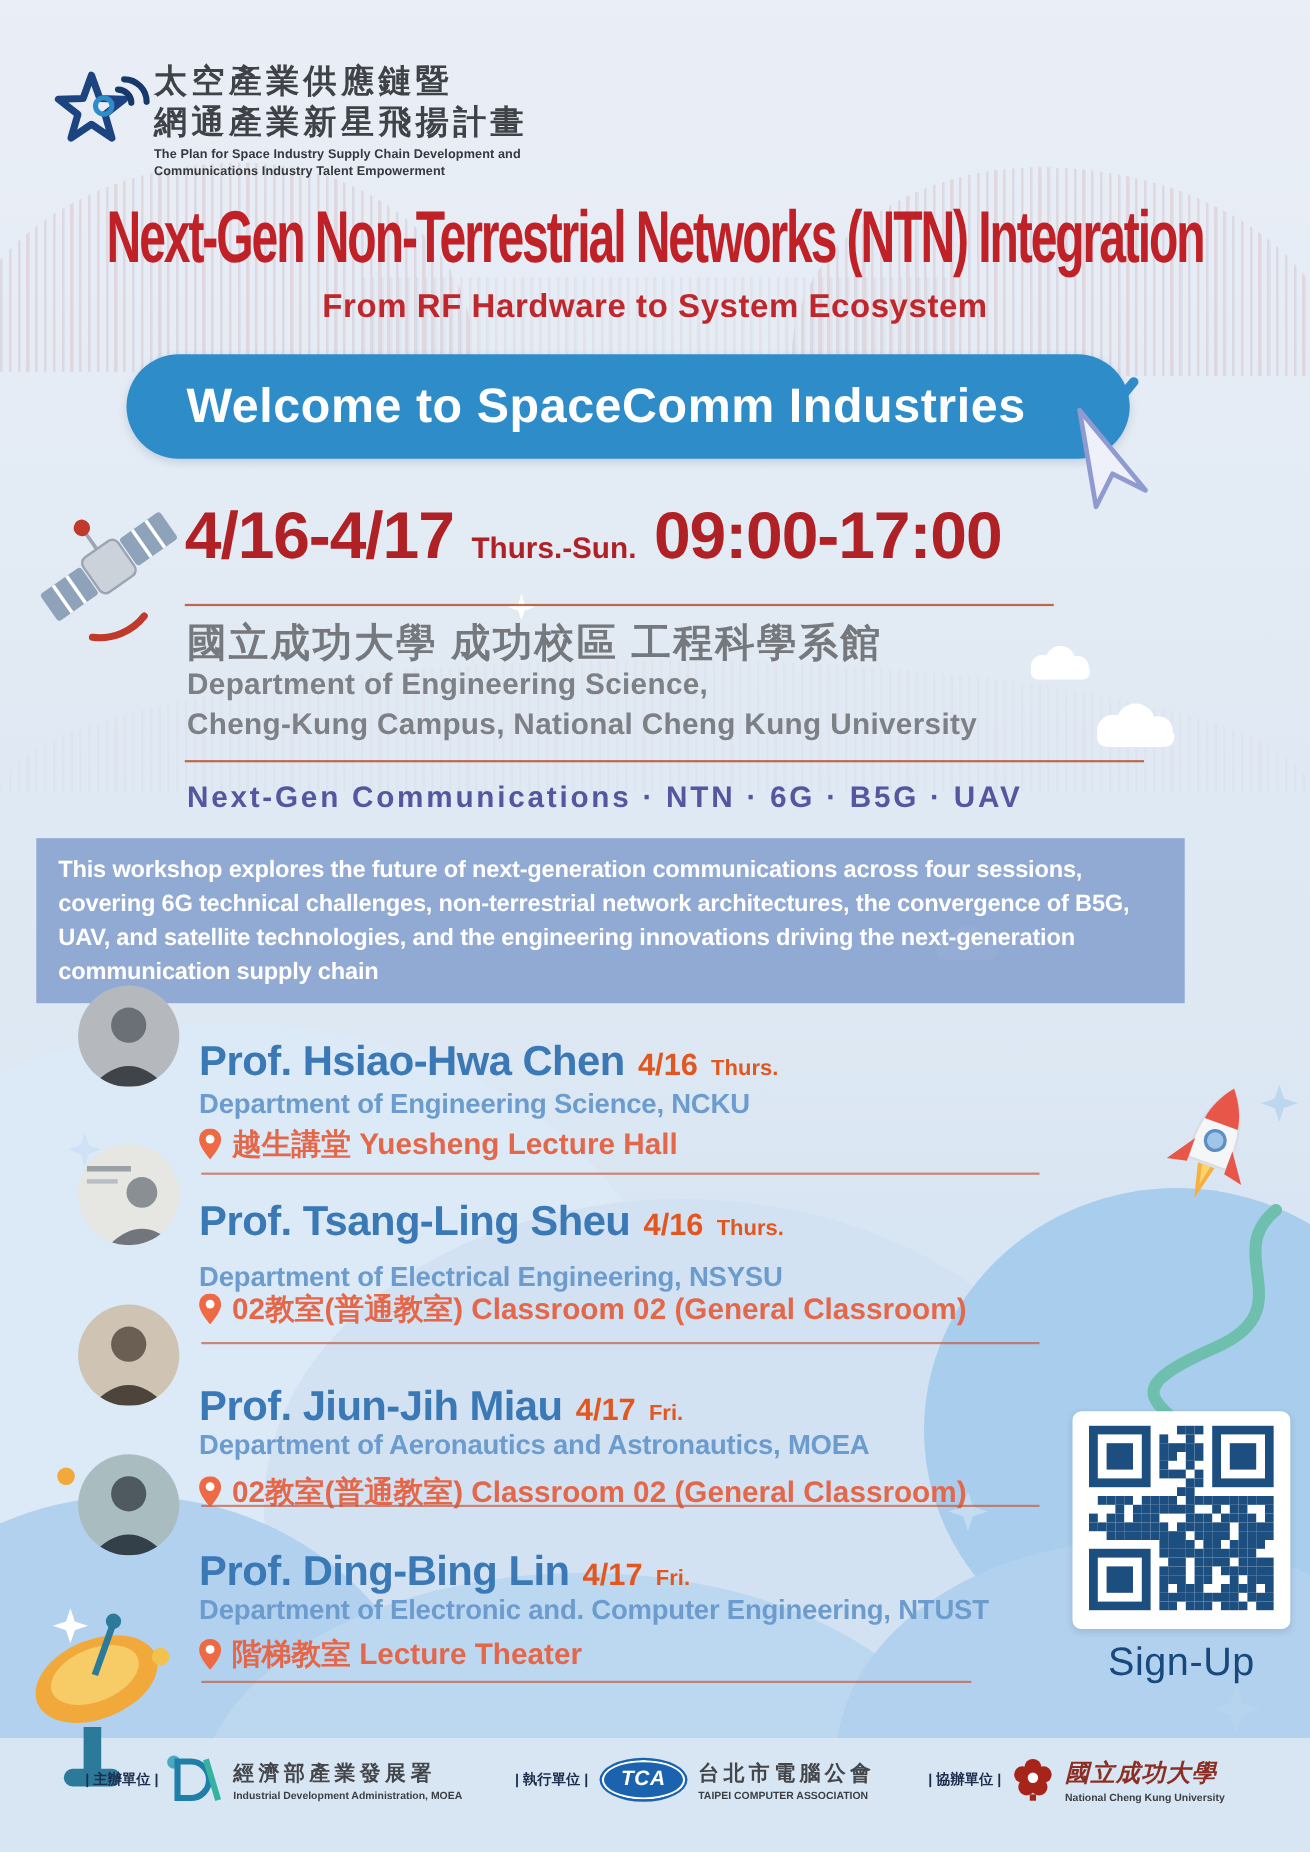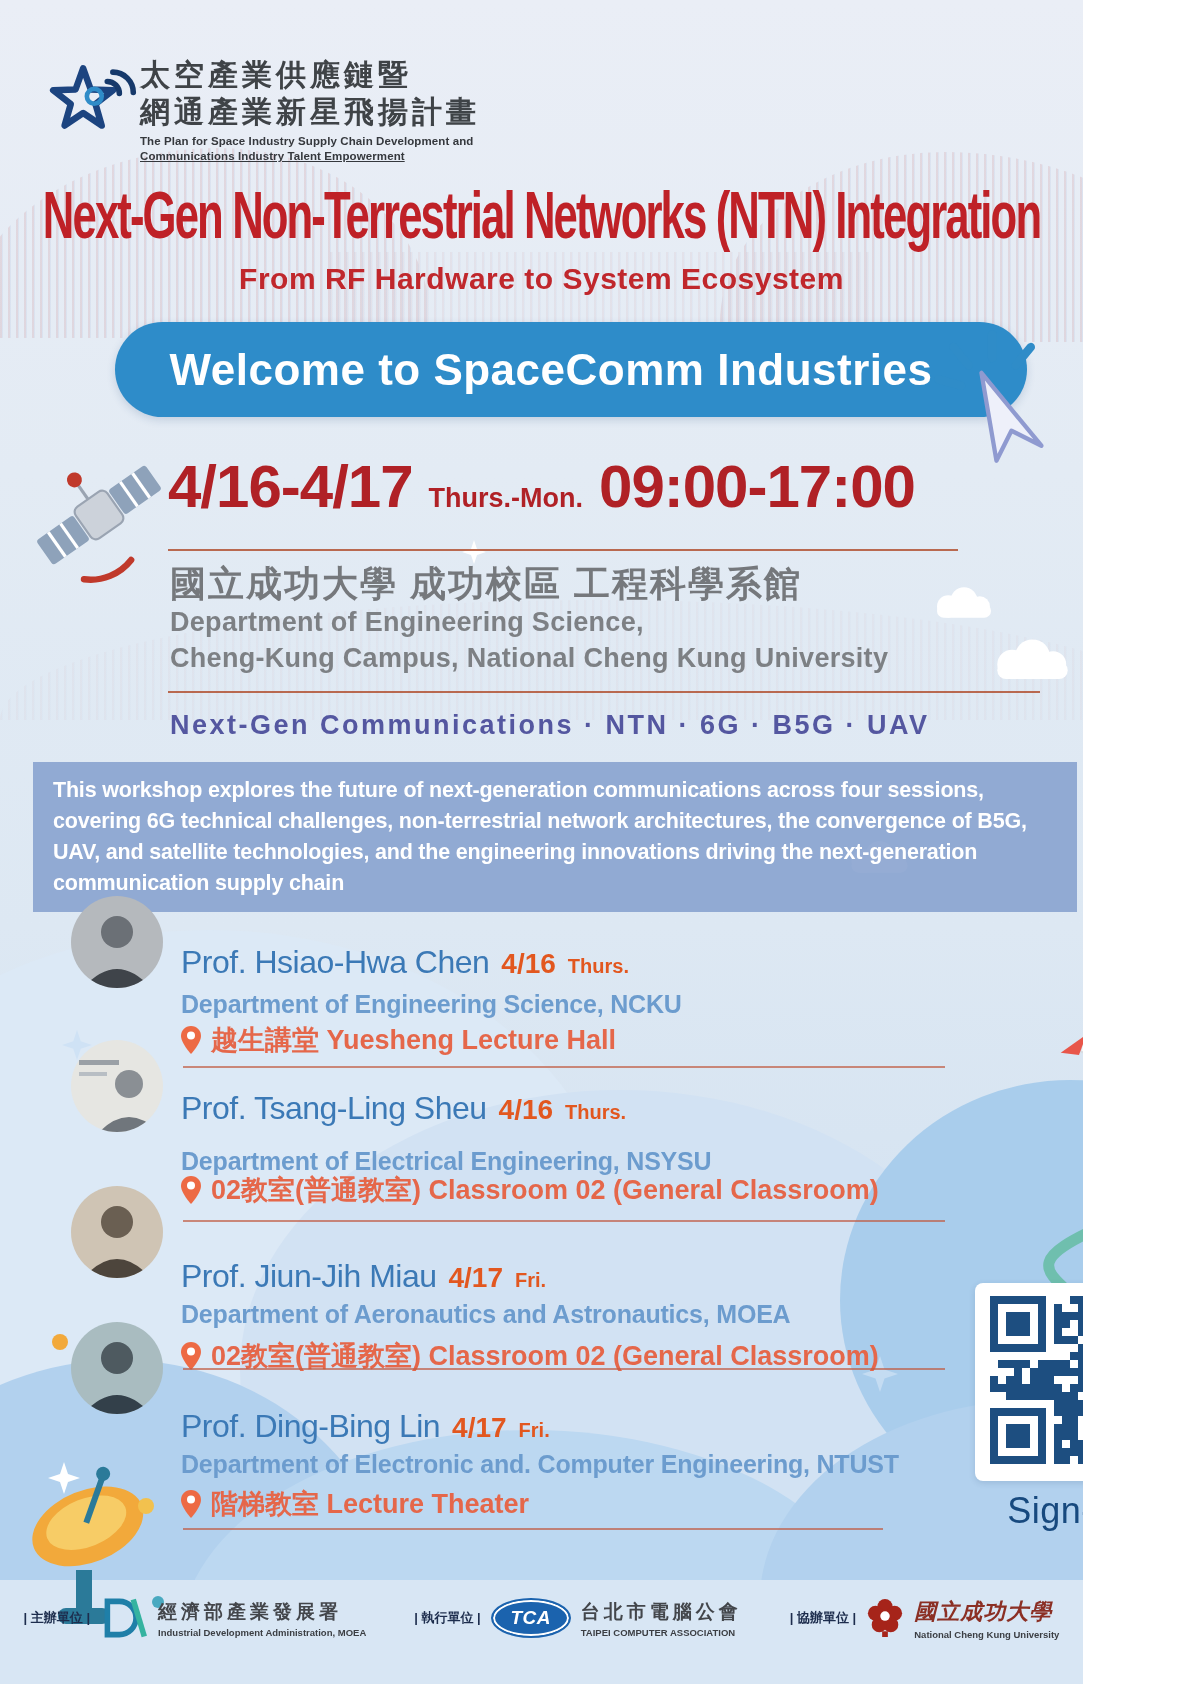--- a/index.html
+++ b/index.html
@@ -1,17 +1,17 @@
 <!DOCTYPE html>
 <html><head>
 <meta charset="utf-8">
 <style>
   html,body{margin:0;padding:0;background:#ffffff;}
   .poster{
-    position:relative;width:1083px;height:1684px;overflow:hidden;
+    position:relative;width:1191px;height:1684px;overflow:hidden;
     font-family:"Liberation Sans",sans-serif;
     background:linear-gradient(180deg,#eaeef6 0%,#e3ebf4 28%,#dde8f3 55%,#d3e2f1 80%,#d9e6f4 100%);
   }
   .abs{position:absolute;}
   
   .stripes{
     background:repeating-linear-gradient(90deg,rgba(186,88,92,.16) 0 2px,rgba(130,150,200,.12) 2px 3px,rgba(0,0,0,0) 3px 8px);
   }
   .arch-left{left:-40px;top:148px;width:470px;height:190px;border-radius:55% 45% 0 0/100% 90% 0 0;opacity:.9;}
   .arch-right{left:720px;top:152px;width:500px;height:190px;border-radius:45% 55% 0 0/90% 100% 0 0;opacity:.9;}
@@ -44,21 +44,21 @@
   .venue-zh{left:170px;top:560px;font-size:36px;font-weight:bold;color:#75787c;letter-spacing:2px;}
   .venue-en{left:170px;font-size:27px;font-weight:bold;color:#7d8084;letter-spacing:.3px;}
   .keywords{left:170px;top:710px;font-size:27px;font-weight:bold;color:#5457a0;letter-spacing:2.5px;}
   .desc-box{
     left:33px;top:762px;width:1004px;background:rgba(134,161,206,.88);
     padding:13px 20px;color:#ffffff;font-size:21.5px;font-weight:bold;line-height:31px;letter-spacing:-.2px;
   }
   
   .avatar{width:92px;height:92px;border-radius:50%;overflow:hidden;left:71px;}
   .sp-name-row{left:181px;display:flex;align-items:baseline;gap:12px;white-space:nowrap;}
-  .sp-name{font-size:32px;font-weight:normal;color:#3b79b6;letter-spacing:-.5px;}
+  .sp-name{font-size:38px;font-weight:bold;color:#3b79b6;letter-spacing:-.5px;}
   .sp-date{font-size:28px;font-weight:bold;color:#e2571f;}
   .sp-day{font-size:20px;font-weight:bold;color:#e2571f;}
   .sp-dept{left:181px;font-size:25px;font-weight:bold;color:#6c9cce;letter-spacing:-.2px;white-space:nowrap;}
   .sp-venue{left:181px;display:flex;align-items:center;gap:10px;font-size:27px;font-weight:bold;color:#e5674a;white-space:nowrap;}
   .sp-divider{left:183px;width:762px;height:2px;background:#c05c44;opacity:.7;}
   
   .qr-box{left:975px;top:1283px;width:198px;height:198px;background:#ffffff;border-radius:8px;
     display:flex;align-items:center;justify-content:center;box-shadow:0 2px 6px rgba(30,60,100,.15);}
   .signup{left:960px;top:1490px;width:228px;text-align:center;font-size:36px;font-weight:500;color:#17497e;letter-spacing:.5px;}
   
@@ -134,21 +134,21 @@
 
   <svg class="abs" style="left:46px;top:50px;" width="104" height="100" viewBox="0 0 112 100">
     <polygon points="40,16 48.2,38.7 72.3,39.5 53.3,54.3 60,77.5 40,64 20,77.5 26.7,54.3 7.7,39.5 31.8,38.7" fill="none" stroke="#1c4480" stroke-width="7" stroke-linejoin="round"></polygon>
     <circle cx="52" cy="46" r="8" fill="none" stroke="#2f8cc8" stroke-width="5"></circle>
     <path d="M66,30 a13,13 0 0 1 13,13" fill="none" stroke="#16396b" stroke-width="6" stroke-linecap="round"></path>
     <path d="M72,20 a22,22 0 0 1 22,22" fill="none" stroke="#16396b" stroke-width="6" stroke-linecap="round"></path>
   </svg>
   <div class="abs logo-zh" style="left:140px;top:56px;">太空產業供應鏈暨</div>
   <div class="abs logo-zh" style="left:140px;top:93px;">網通產業新星飛揚計畫</div>
   <div class="abs logo-en" style="left:140px;top:134px;">The Plan for Space Industry Supply Chain Development and</div>
-  <div class="abs logo-en" style="left:140px;top:149px;text-decoration:underline;">Communications Industry Talent Empowerment</div>
+  <div class="abs logo-en" style="left:140px;top:149px;">Communications Industry Talent Empowerment</div>
 
   <div class="abs main-title">Next-Gen Non-Terrestrial Networks (NTN) Integration</div>
   <div class="abs sub-title">From RF Hardware to System Ecosystem</div>
 
   <div class="abs banner">
     <span class="banner-text">Welcome to SpaceComm Industries</span>
     <svg style="position:absolute;right:-28px;top:8px;" width="130" height="150" viewBox="0 0 120 140">
       <g stroke="#2f8cc8" stroke-width="8" stroke-linecap="round">
         <line x1="62" y1="26" x2="62" y2="4"></line>
         <line x1="40" y1="33" x2="26" y2="16"></line>
@@ -169,21 +169,21 @@
       <line x1="118" y1="56" x2="118" y2="84" stroke="#ffffff" stroke-width="3"></line>
       <rect x="52" y="52" width="36" height="36" rx="6" fill="#ccd2da" stroke="#9aa4b2" stroke-width="2"></rect>
       <line x1="70" y1="52" x2="70" y2="34" stroke="#9aa4b2" stroke-width="3"></line>
       <circle cx="70" cy="30" r="7" fill="#c0392b"></circle>
     </g>
     <path d="M100,112 a48,48 0 0 1 -44,18" fill="none" stroke="#c0392b" stroke-width="6" stroke-linecap="round"></path>
   </svg>
 
   <div class="abs date-row">
     <span class="date-big">4/16-4/17</span>
-    <span class="date-days">Thurs.-Mon.</span>
+    <span class="date-days">Thurs.-Sun.</span>
     <span class="date-big">09:00-17:00</span>
   </div>
   <div class="abs divider-red" style="left:168px;top:549px;width:790px;"></div>
 
   <div class="abs venue-zh">國立成功大學 成功校區 工程科學系館</div>
   <div class="abs venue-en" style="top:607px;">Department of Engineering Science,</div>
   <div class="abs venue-en" style="top:643px;">Cheng-Kung Campus, National Cheng Kung University</div>
   <div class="abs divider-red" style="left:168px;top:691px;width:872px;"></div>
 
   <div class="abs keywords">Next-Gen Communications · NTN · 6G · B5G · UAV</div>

